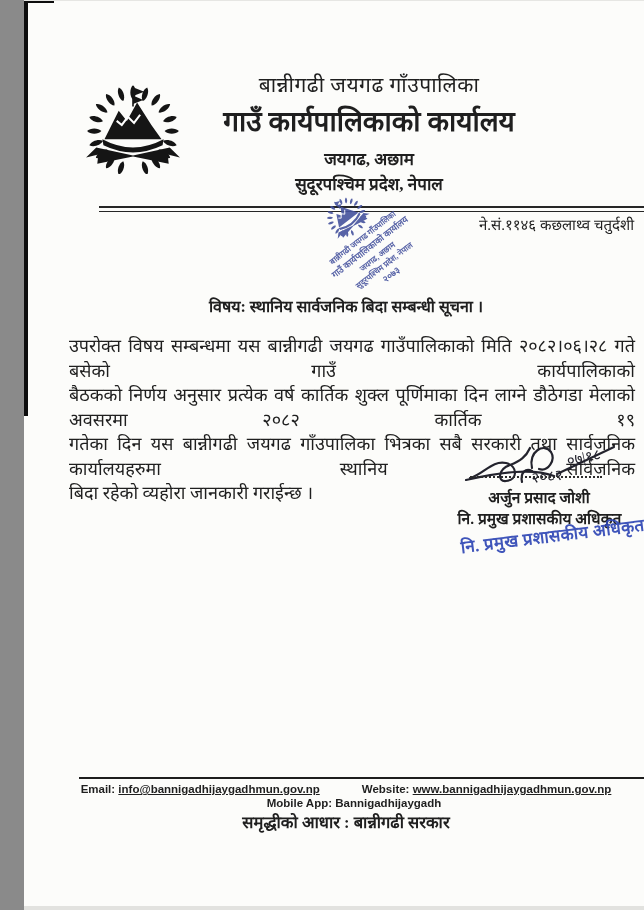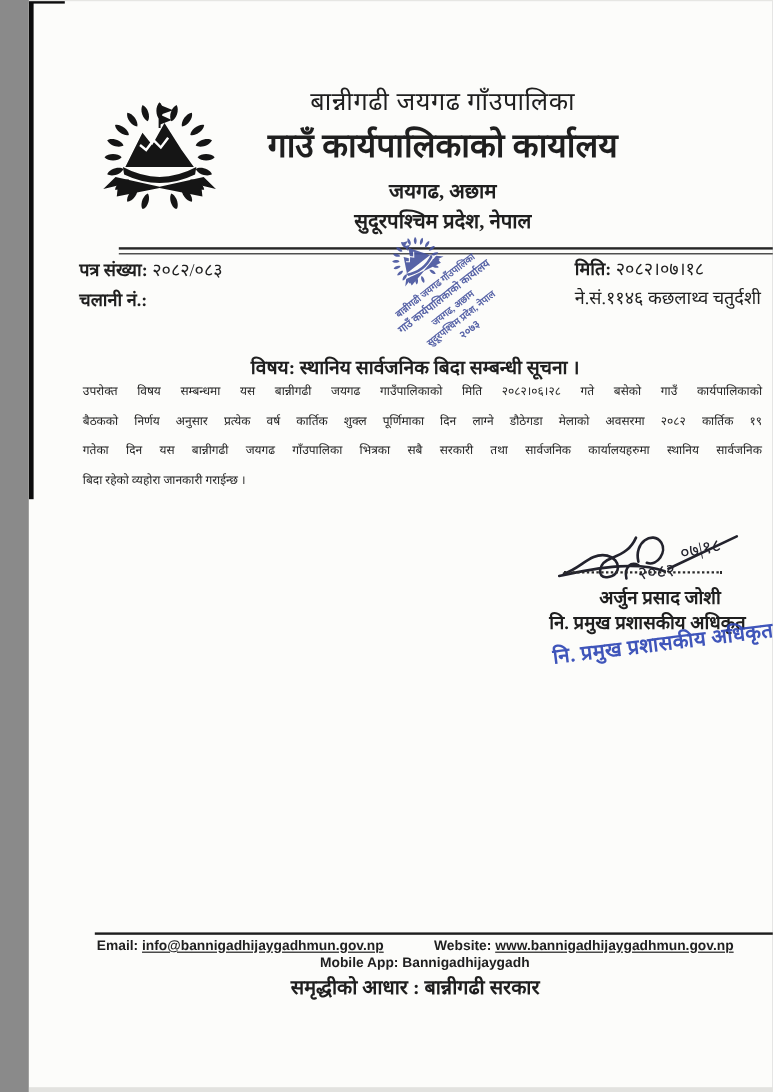--- a/index.html
+++ b/index.html
@@ -41,29 +41,29 @@
   }
   .round-stamp .stamp-emblem{width:44px;height:41px;display:block;margin:0 auto;}
   .round-stamp .s1{font-size:8px;font-weight:700;margin-top:1px;}
   .round-stamp .s2{font-size:9px;font-weight:700;}
   .round-stamp .s3{font-size:8px;font-weight:700;}
   .round-stamp .s4{font-size:8px;font-weight:700;}
   .round-stamp .s5{font-size:9px;font-weight:700;}
   
   .subject{position:absolute;left:0;top:295px;width:644px;text-align:center;
     font-size:16px;font-weight:700;}
-  .body-text{position:absolute;left:45px;top:315px;width:566px;
-    font-size:10px;line-height:24.5px;}
+  .body-text{position:absolute;left:45px;top:334px;width:566px;
+    font-size:18px;line-height:24.5px;}
   .body-text .jline{text-align:justify;text-align-last:justify;}
   .body-text .lline{text-align:left;}
   
   .sig-scrawl{position:absolute;left:438px;top:438px;width:165px;height:52px;}
   .sig-dots{position:absolute;left:446px;top:476px;width:132px;
     border-bottom:2px dotted #2b2b2b;height:0;}
-  .sig-name{position:absolute;left:441px;top:486px;width:170px;text-align:center;
+  .sig-name{position:absolute;left:430px;top:486px;width:170px;text-align:center;
     font-size:15.5px;font-weight:600;}
   .sig-title{position:absolute;left:418px;top:507px;width:195px;text-align:center;
     font-size:15.5px;font-weight:600;}
   .title-stamp{position:absolute;left:436px;top:523px;width:200px;
     transform:rotate(-7deg);color:#2f47b5;font-size:17px;font-weight:700;
     letter-spacing:.3px;opacity:.92;pointer-events:none;}
   
   .footer-line{position:absolute;left:55px;top:777px;width:581px;height:0;
     border-top:2px solid #1d1d1d;}
   .footer{position:absolute;left:0;top:783px;width:644px;text-align:center;
@@ -127,35 +127,21 @@
   </svg>
   <div class="head-block">
     <div class="org-top">बान्नीगढी जयगढ गाँउपालिका</div>
     <div class="office-name">गाउँ कार्यपालिकाको कार्यालय</div>
     <div class="addr1">जयगढ, अछाम</div>
     <div class="addr2">सुदूरपश्चिम प्रदेश, नेपाल</div>
   </div>
 
   <div class="divider"></div>
 
-  <div class="meta-left">
-    <div>
-      <span class="lbl">पत्र संख्या:</span>
-      <span>२०८२/०८३</span>
-    </div>
-    <div>
-      <span class="lbl">चलानी नं.:</span>
-      <span></span>
-    </div>
-  </div>
   <div class="meta-right">
-    <div>
-      <span class="lbl">मिति:</span>
-      <span>२०८२।०७।१८</span>
-    </div>
     <div>ने.सं.११४६ कछलाथ्व चतुर्दशी</div>
   </div>
 
   <div class="round-stamp">
     <svg class="stamp-emblem" viewBox="0 0 100 92">
       <use href="#emblem"></use>
     </svg>
     <div class="s1">बान्नीगढी जयगढ गाँउपालिका</div>
     <div class="s2">गाउँ कार्यपालिकाको कार्यालय</div>
     <div class="s3">जयगढ, अछाम</div>

